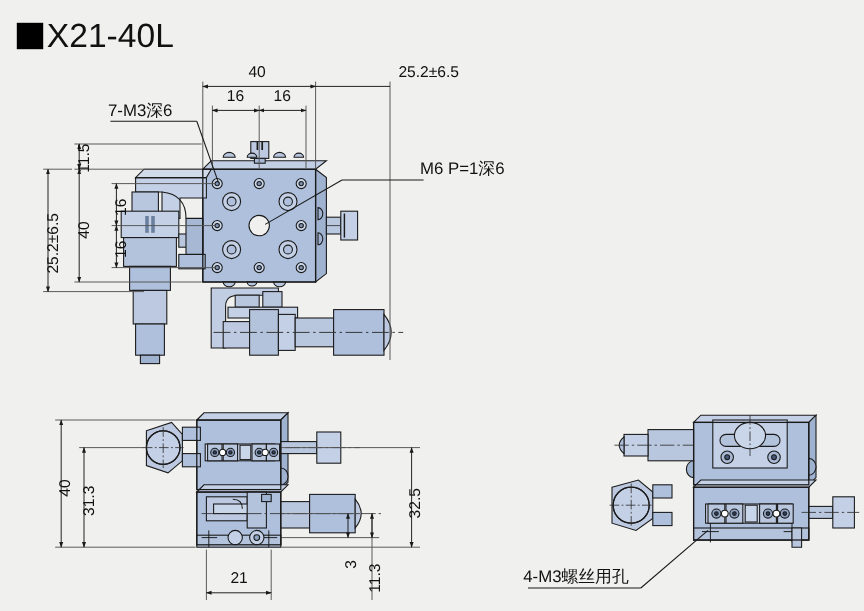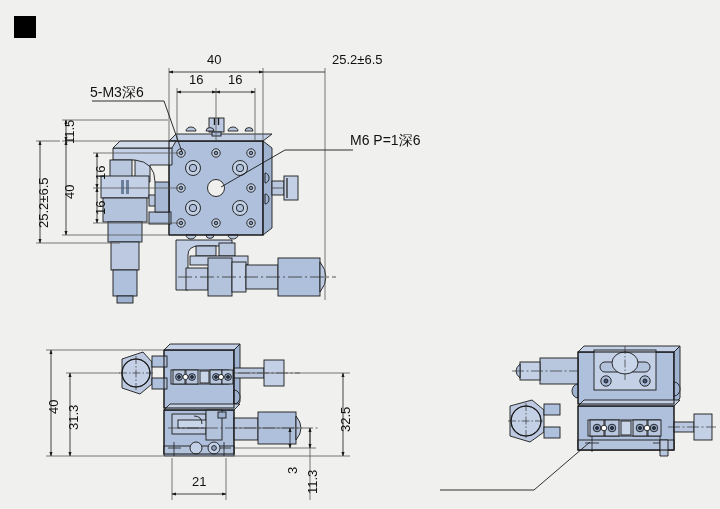--- a/index.html
+++ b/index.html
@@ -36,20 +36,21 @@
     font-family:"Liberation Sans","DejaVu Sans",sans-serif;
   }
 </style>
 </head>
 <body>
 
 <div id="root">
 
   <div class="title-row">
     <span class="title-sq"></span>
+    <span class="title-txt">X21-40L</span>
   </div>
 
   <svg class="sheet" viewBox="0 0 720 509">
     <defs>
       <marker id="ah" viewBox="0 0 10 10" refX="9" refY="5" markerWidth="7" markerHeight="7" orient="auto-start-reverse">
         <path d="M0,1 L10,5 L0,9 z" fill="#1a1a1a"></path>
       </marker>
       <marker id="ah2" viewBox="0 0 10 10" refX="9" refY="5" markerWidth="6" markerHeight="6" orient="auto-start-reverse">
         <path d="M0,1.5 L10,5 L0,8.5 z" fill="#1a1a1a"></path>
       </marker>
@@ -389,24 +390,25 @@
   <div class="dim" style="left:189px;top:72px;">16</div>
   <div class="dim" style="left:228px;top:72px;">16</div>
   <div class="dim" style="left:332px;top:52px;">25.2±6.5</div>
 
   <div class="dim v" style="left:62px;top:144px;transform:rotate(-90deg);">11.5</div>
   <div class="dim v" style="left:93px;top:180px;transform:rotate(-90deg);">16</div>
   <div class="dim v" style="left:93px;top:215px;transform:rotate(-90deg);">16</div>
   <div class="dim v" style="left:62px;top:199px;transform:rotate(-90deg);">40</div>
   <div class="dim v" style="left:36px;top:228px;transform:rotate(-90deg);">25.2±6.5</div>
 
-  <div class="note" style="left:90px;top:84px;">5-M3深6</div>
+  <div class="note" style="left:90px;top:84px;">7-M3深6</div>
   <div class="note" style="left:350px;top:132px;">M6 P=1深6</div>
 
   <div class="dim v" style="left:46px;top:414px;transform:rotate(-90deg);">40</div>
   <div class="dim v" style="left:66px;top:430px;transform:rotate(-90deg);">31.3</div>
   <div class="dim" style="left:192px;top:474px;">21</div>
   <div class="dim v" style="left:285px;top:474px;transform:rotate(-90deg);">3</div>
   <div class="dim v" style="left:305px;top:494px;transform:rotate(-90deg);">11.3</div>
   <div class="dim v" style="left:338px;top:432px;transform:rotate(-90deg);">32.5</div>
 
+  <div class="note" style="left:436px;top:472px;">4-M3螺丝用孔</div>
 
 </div>
 
 </body></html>

